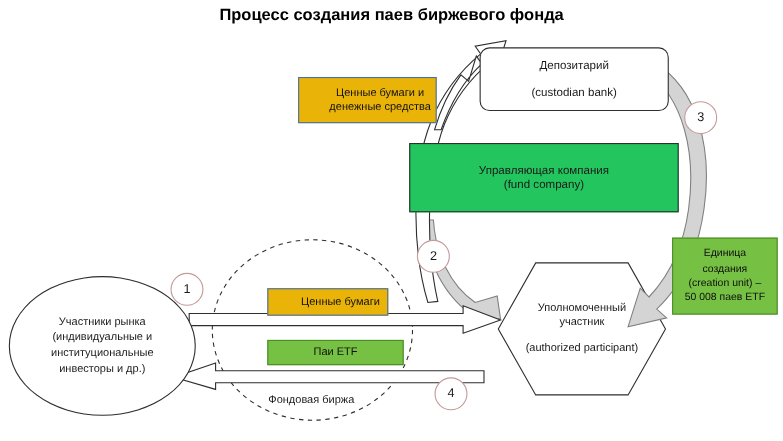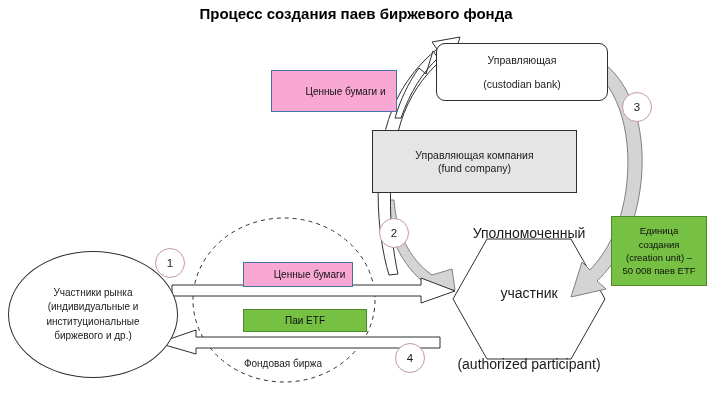--- a/index.html
+++ b/index.html
@@ -56,31 +56,31 @@
     border-radius: 9px;
     background: #ffffff;
     font-size: 10.5px;
     line-height: 1.15;
   }
   #depositary .ln2 { margin-top: 12px; text-align: right; }
   
   #fundcompany {
     left: 372px;
     top: 130px;
-    width: 205px;
+    width: 245px;
     height: 63px;
     border: 1px solid #2e2e2e;
-    background: #e5e5e5;
+    background: #22c55e;
     font-size: 10.5px;
     line-height: 1.15;
   }
   #fundcompany .ln2 { }
   
   .blue-box {
-    background: #f9a8d4;
+    background: #eab308;
     border: 1px solid #4472a8;
     font-size: 10px;
     line-height: 1.3;
     color: #111111;
     padding-left: 23px;
   }
   #securities-cash {
     left: 271px;
     top: 70px;
     width: 126px;
@@ -126,23 +126,22 @@
     background: #ffffff;
     font-size: 10px;
     line-height: 1.45;
   }
   
   #hexagon {
     left: 453px;
     top: 239px;
     width: 152px;
     height: 120px;
-    font-size: 14px;
+    font-size: 10px;
     line-height: 1.2;
-    gap: 43px;
   }
   #hexagon .hex-text { position: relative; z-index: 2; }
   #hexagon .ln3 { margin-top: 12px; text-align: right; }
   
   #stock-exchange-label {
     left: 223px;
     top: 355px;
     width: 120px;
     height: 16px;
     font-size: 10px;
@@ -215,51 +214,52 @@
              L 196,337
              L 196,330
              L 158,343
              L 196,354
              L 196,348
              L 440,348 Z" fill="#ffffff" stroke="#2e2e2e" stroke-width="1"></path>
 
   </svg>
 
   <div class="node" id="depositary">
-    <span class="ln1">Управляющая</span>
+    <span class="ln1">Депозитарий</span>
     <span class="ln2">(custodian bank)</span>
   </div>
 
   <div class="node" id="fundcompany">
     <span class="ln1">Управляющая компания</span>
     <span class="ln2">(fund company)</span>
   </div>
 
   <div class="node blue-box" id="securities-cash">
     <span>Ценные бумаги и</span>
+    <span>денежные средства</span>
   </div>
 
   <div class="node" id="hexagon">
     <span class="hex-text ln1">Уполномоченный</span>
     <span class="hex-text ln2">участник</span>
     <span class="hex-text ln3">(authorized participant)</span>
   </div>
 
   <div class="node green-box" id="creation-unit">
     <span>Единица</span>
     <span>создания</span>
     <span>(creation unit) –</span>
     <span>50 008 паев ETF</span>
   </div>
 
   <div class="node" id="participants">
     <span>Участники рынка</span>
     <span>(индивидуальные и</span>
     <span>институциональные</span>
-    <span>биржевого и др.)</span>
+    <span>инвесторы и др.)</span>
   </div>
 
   <div class="node blue-box" id="securities-box">
     <span>Ценные бумаги</span>
   </div>
 
   <div class="node green-box" id="etf-units">
     <span>Паи ETF</span>
   </div>
 

